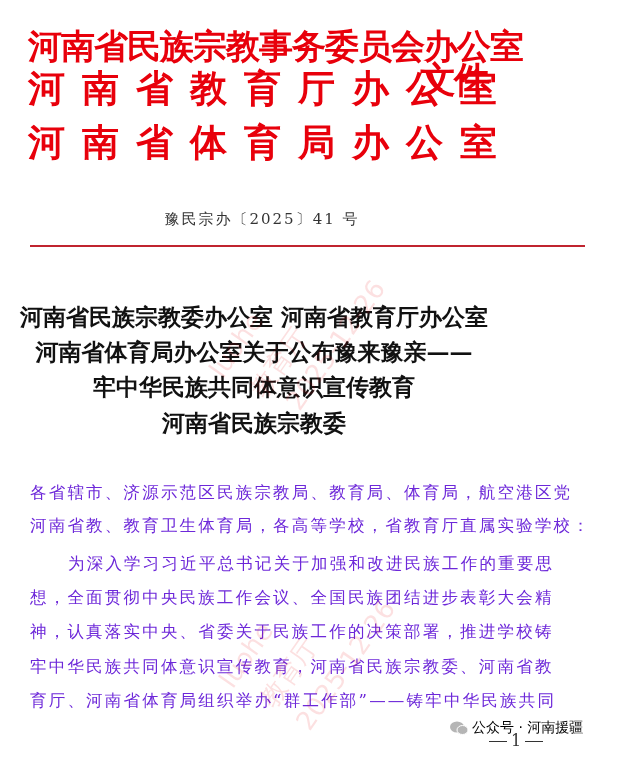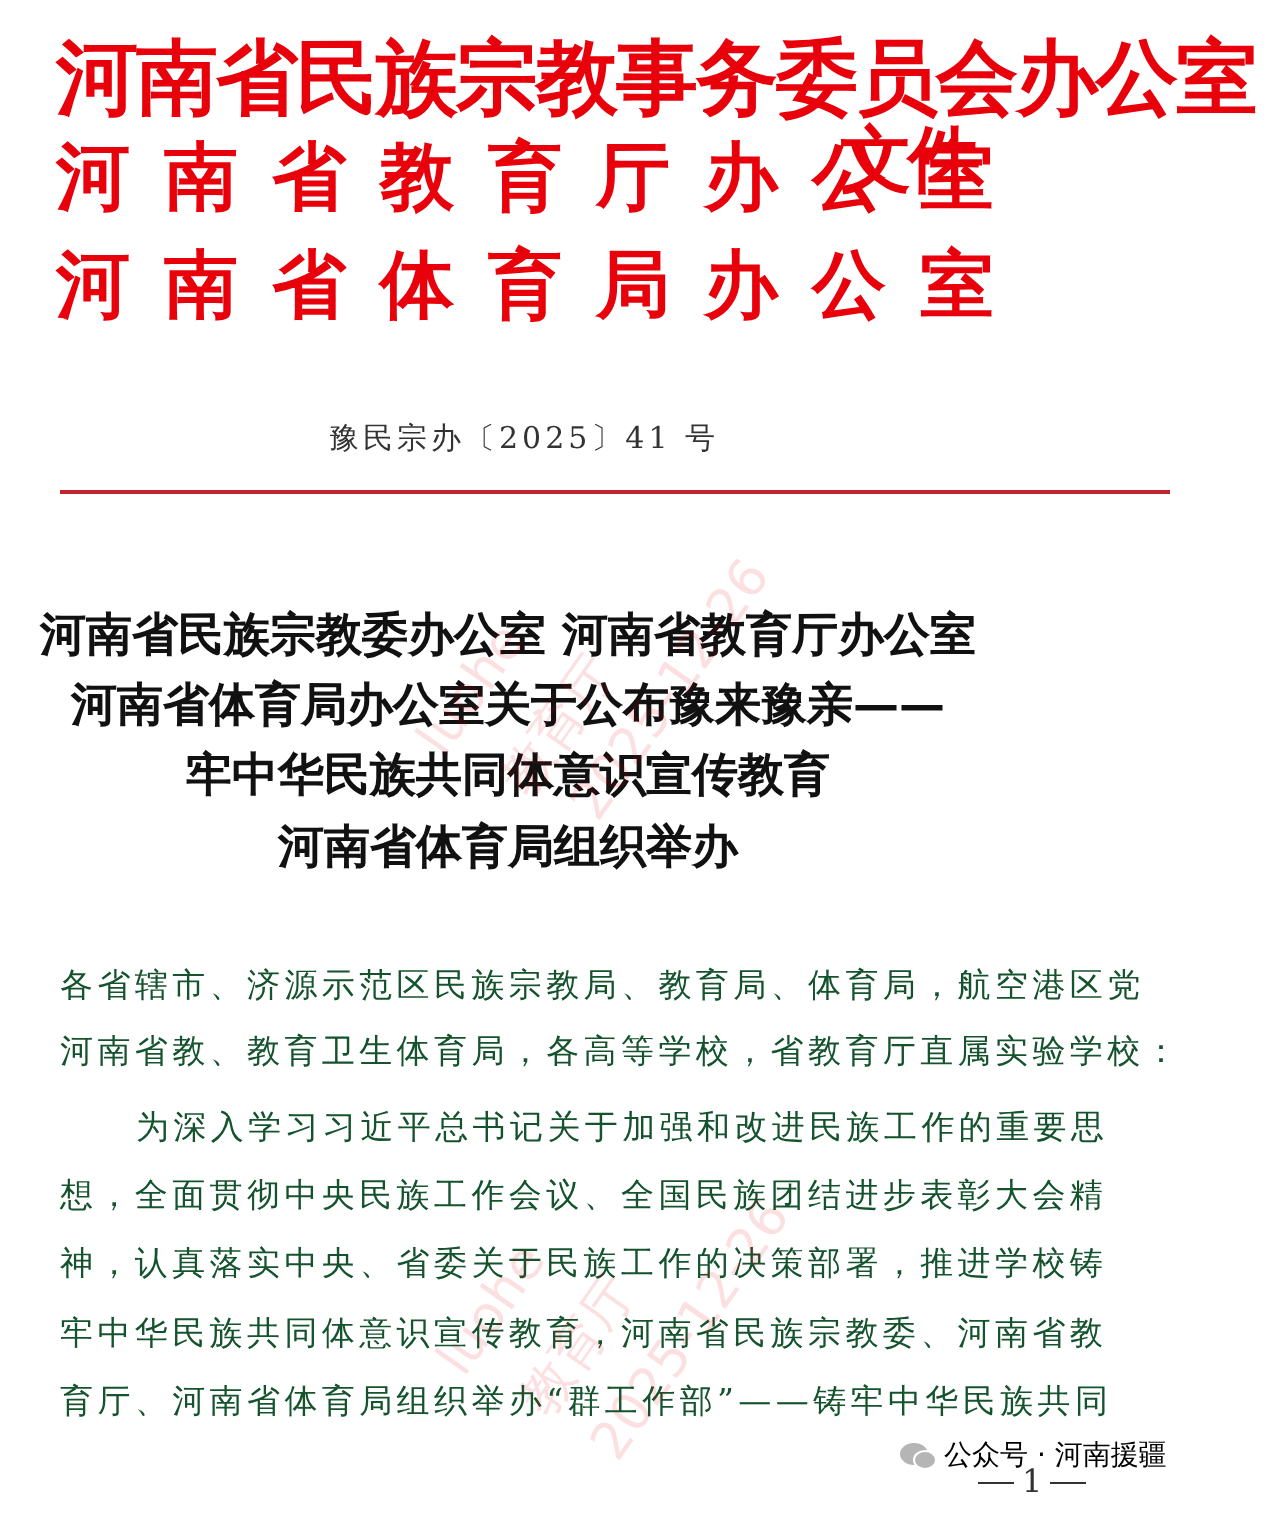--- a/index.html
+++ b/index.html
@@ -1,29 +1,29 @@
 <!DOCTYPE html>
 <html><head>
   <meta charset="utf-8">
   <style>
     html, body { margin: 0; padding: 0; }
     body {
       width: 640px; height: 758px; background: #ffffff; position: relative; overflow: hidden;
       font-family: "DejaVu Serif", "Liberation Serif", serif;
     }
     .header-red { position: absolute; left: 28px; color: #e8000b; font-weight: bold; white-space: nowrap; font-family: "DejaVu Serif", serif; }
-    .h1 { top: 12px; font-size: 41px; letter-spacing: -1px; }
+    .h1 { top: 24px; font-size: 34px; letter-spacing: -1px; }
     .h2 { top: 64px; font-size: 37px; letter-spacing: 17px; font-family: Liberation Mono, monospace; }
     .h3 { top: 118px; font-size: 37px; letter-spacing: 17px; }
     .wenjian { position: absolute; left: 420px; top: 56px; color: #e8000b; font-size: 36px; font-weight: bold; font-family: Liberation Sans, sans-serif; letter-spacing: -2px; }
     .doc-number { position: absolute; top: 210px; left: 0; width: 524px; text-align: center; font-size: 15px; color: #333; letter-spacing: 2px; }
     .red-rule { position: absolute; top: 245px; left: 30px; width: 555px; height: 2px; background: #c0242f; }
     .title { position: absolute; left: 0; width: 508px; text-align: center; font-weight: bold; font-size: 23px; color: #111; white-space: nowrap; }
     .t1 { top: 302px; } .t2 { top: 337px; } .t3 { top: 372px; } .t4 { top: 408px; }
-    .body-line { position: absolute; left: 30px; font-size: 16.5px; color: #14532d; white-space: nowrap; letter-spacing: 2.2px; }
+    .body-line { position: absolute; left: 30px; font-size: 16.5px; color: #6d28d9; white-space: nowrap; letter-spacing: 2.2px; }
     .indent { left: 68px; text-align: center; }
     .footer-page { position: absolute; left: 485px; top: 731px; font-size: 16px; color: #333; }
     .footer-page .dash { display: inline-block; width: 18px; height: 1px; background: #333; vertical-align: middle; margin: 0 4px; }
     .wechat-mark { position: absolute; left: 450px; top: 719px; font-size: 14px; color: #000000; font-family: "DejaVu Sans", sans-serif; white-space: nowrap; }
     .wechat-mark .wx-icon { display: inline-block; width: 18px; height: 14px; vertical-align: middle; margin-right: 4px; }
     .watermark { position: absolute; color: rgba(232,0,11,0.12); font-size: 26px; transform: rotate(-55deg); white-space: nowrap; pointer-events: none; font-family: "DejaVu Sans", sans-serif; }
   </style>
 </head>
 <body>
 
@@ -31,21 +31,21 @@
 <div class="header-red h2">河南省教育厅办公室</div>
 <div class="header-red h3">河南省体育局办公室</div>
 <div class="wenjian">文件</div>
 
 <div class="doc-number">豫民宗办〔2025〕41 号</div>
 <div class="red-rule"></div>
 
 <div class="title t1">河南省民族宗教委办公室  河南省教育厅办公室</div>
 <div class="title t2">河南省体育局办公室关于公布豫来豫亲——</div>
 <div class="title t3">牢中华民族共同体意识宣传教育</div>
-<div class="title t4">河南省体育局组织举办</div>
+<div class="title t4">河南省民族宗教委</div>
 
 <div class="body-line" style="top:482px">各省辖市、济源示范区民族宗教局、教育局、体育局，航空港区党</div>
 <div class="body-line" style="top:515px">河南省教、教育卫生体育局，各高等学校，省教育厅直属实验学校：</div>
 
 <div class="body-line indent" style="top:553px">为深入学习习近平总书记关于加强和改进民族工作的重要思</div>
 <div class="body-line" style="top:587px">想，全面贯彻中央民族工作会议、全国民族团结进步表彰大会精</div>
 <div class="body-line" style="top:621px">神，认真落实中央、省委关于民族工作的决策部署，推进学校铸</div>
 <div class="body-line" style="top:656px">牢中华民族共同体意识宣传教育，河南省民族宗教委、河南省教</div>
 <div class="body-line" style="top:690px">育厅、河南省体育局组织举办“群工作部”——铸牢中华民族共同</div>
 

